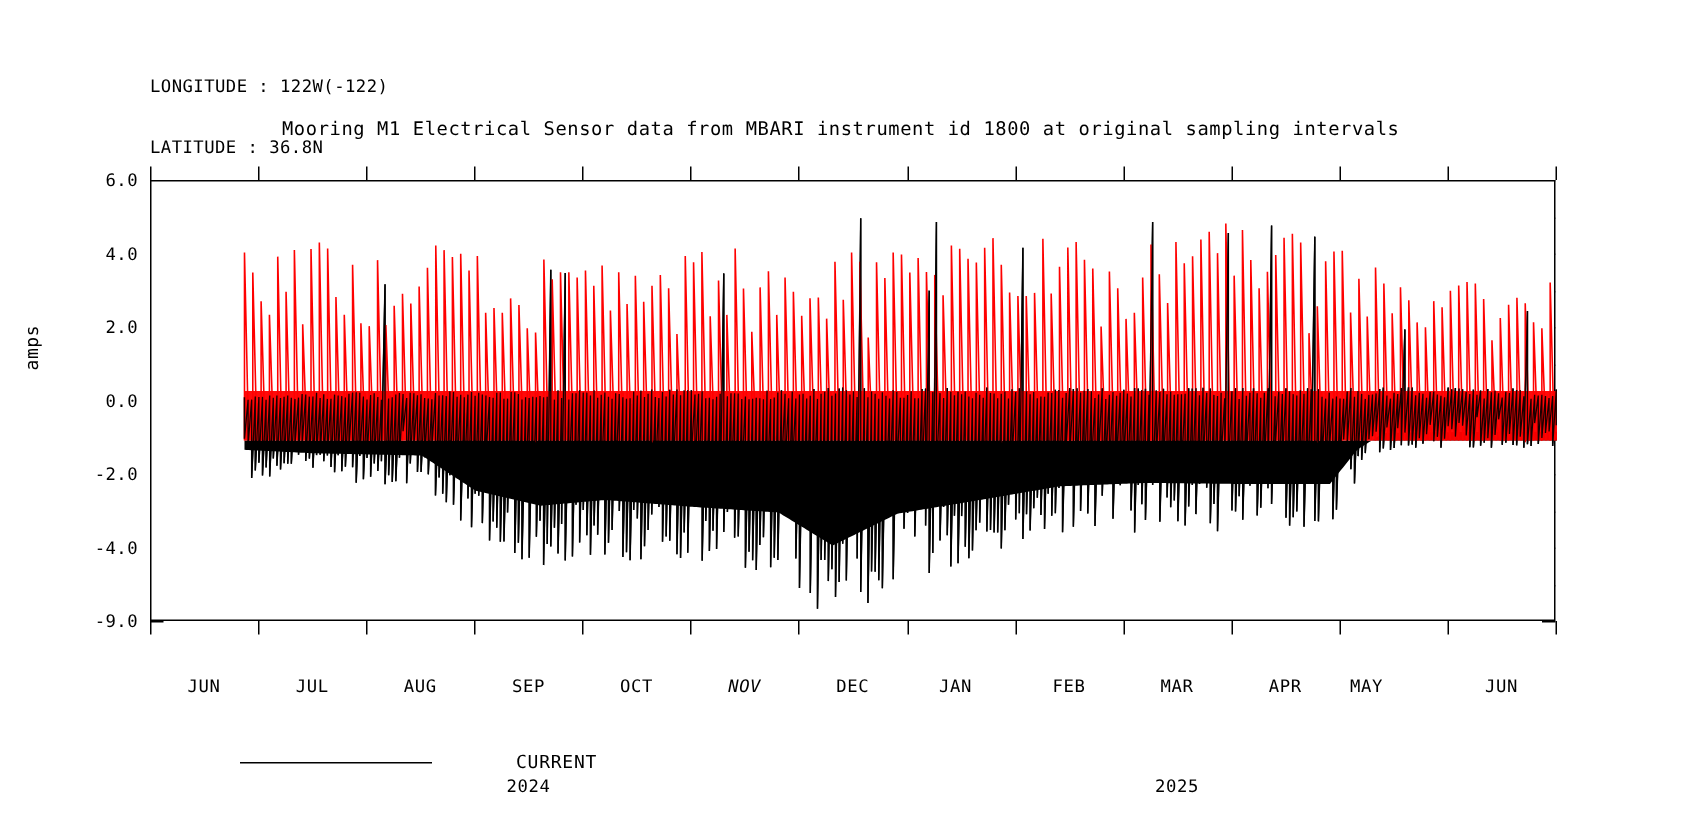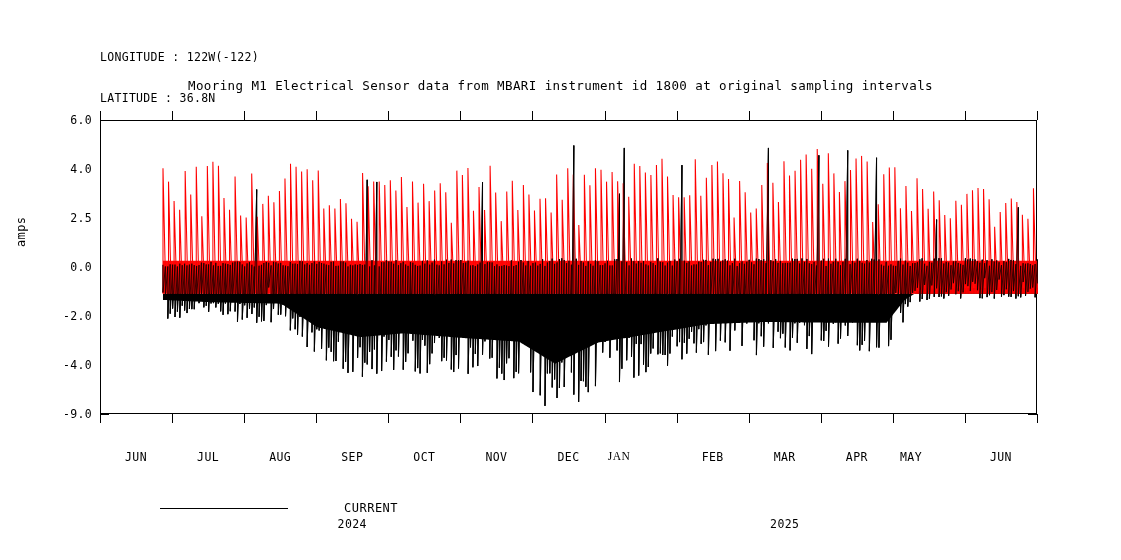--- a/index.html
+++ b/index.html
@@ -71,21 +71,21 @@
   <div>LONGITUDE : 122W(-122)</div>
   <div>LATITUDE : 36.8N</div>
   <div>DEPTH (m) : 0</div>
 </div>
 
 <div class="chart-title">Mooring M1 Electrical Sensor data from MBARI instrument id 1800 at original sampling intervals</div>
 
 <div id="ylabels">
     <div class="ytick-label" style="top: 0px;">6.0</div>
     <div class="ytick-label" style="top: 49px;">4.0</div>
-    <div class="ytick-label" style="top: 98px;">2.5</div>
+    <div class="ytick-label" style="top: 98px;">2.0</div>
     <div class="ytick-label" style="top: 147px;">0.0</div>
     <div class="ytick-label" style="top: 196px;">-2.0</div>
     <div class="ytick-label" style="top: 245px;">-4.0</div>
     <div class="ytick-label" style="top: 294px;">-9.0</div>
   </div>
 <div id="yticks">
     <div class="ytick" style="top: 0px;"></div>
     <div class="ytick" style="top: 49px;"></div>
     <div class="ytick" style="top: 98px;"></div>
     <div class="ytick" style="top: 147px;"></div>
@@ -157,23 +157,23 @@
     <div class="xtick" style="left: 792.846px;"></div>
     <div class="xtick" style="left: 864.923px;"></div>
     <div class="xtick" style="left: 937px;"></div>
   </div>
 <div id="xlabels">
     <div class="xtick-label" style="left: 36.0385px;">JUN</div>
     <div class="xtick-label" style="left: 108.115px;">JUL</div>
     <div class="xtick-label" style="left: 180.192px;">AUG</div>
     <div class="xtick-label" style="left: 252.269px;">SEP</div>
     <div class="xtick-label" style="left: 324.346px;">OCT</div>
-    <div class="xtick-label" style="left: 396.423px;">NOV</div>
+    <div class="xtick-label" style="left: 396.423px; font-style: italic;">NOV</div>
     <div class="xtick-label" style="left: 468.5px;">DEC</div>
-    <div class="xtick-label" style="left: 519px; font-family: Liberation Serif, serif;">JAN</div>
+    <div class="xtick-label" style="left: 537px;">JAN</div>
     <div class="xtick-label" style="left: 612.654px;">FEB</div>
     <div class="xtick-label" style="left: 684.731px;">MAR</div>
     <div class="xtick-label" style="left: 756.808px;">APR</div>
     <div class="xtick-label" style="left: 811px; text-align: right;">MAY</div>
     <div class="xtick-label" style="left: 900.962px;">JUN</div>
   </div>
 <div id="yearlabels">
     <div class="year-label" style="left: 252.269px;">2024</div>
     <div class="year-label" style="left: 684.731px;">2025</div>
   </div>

